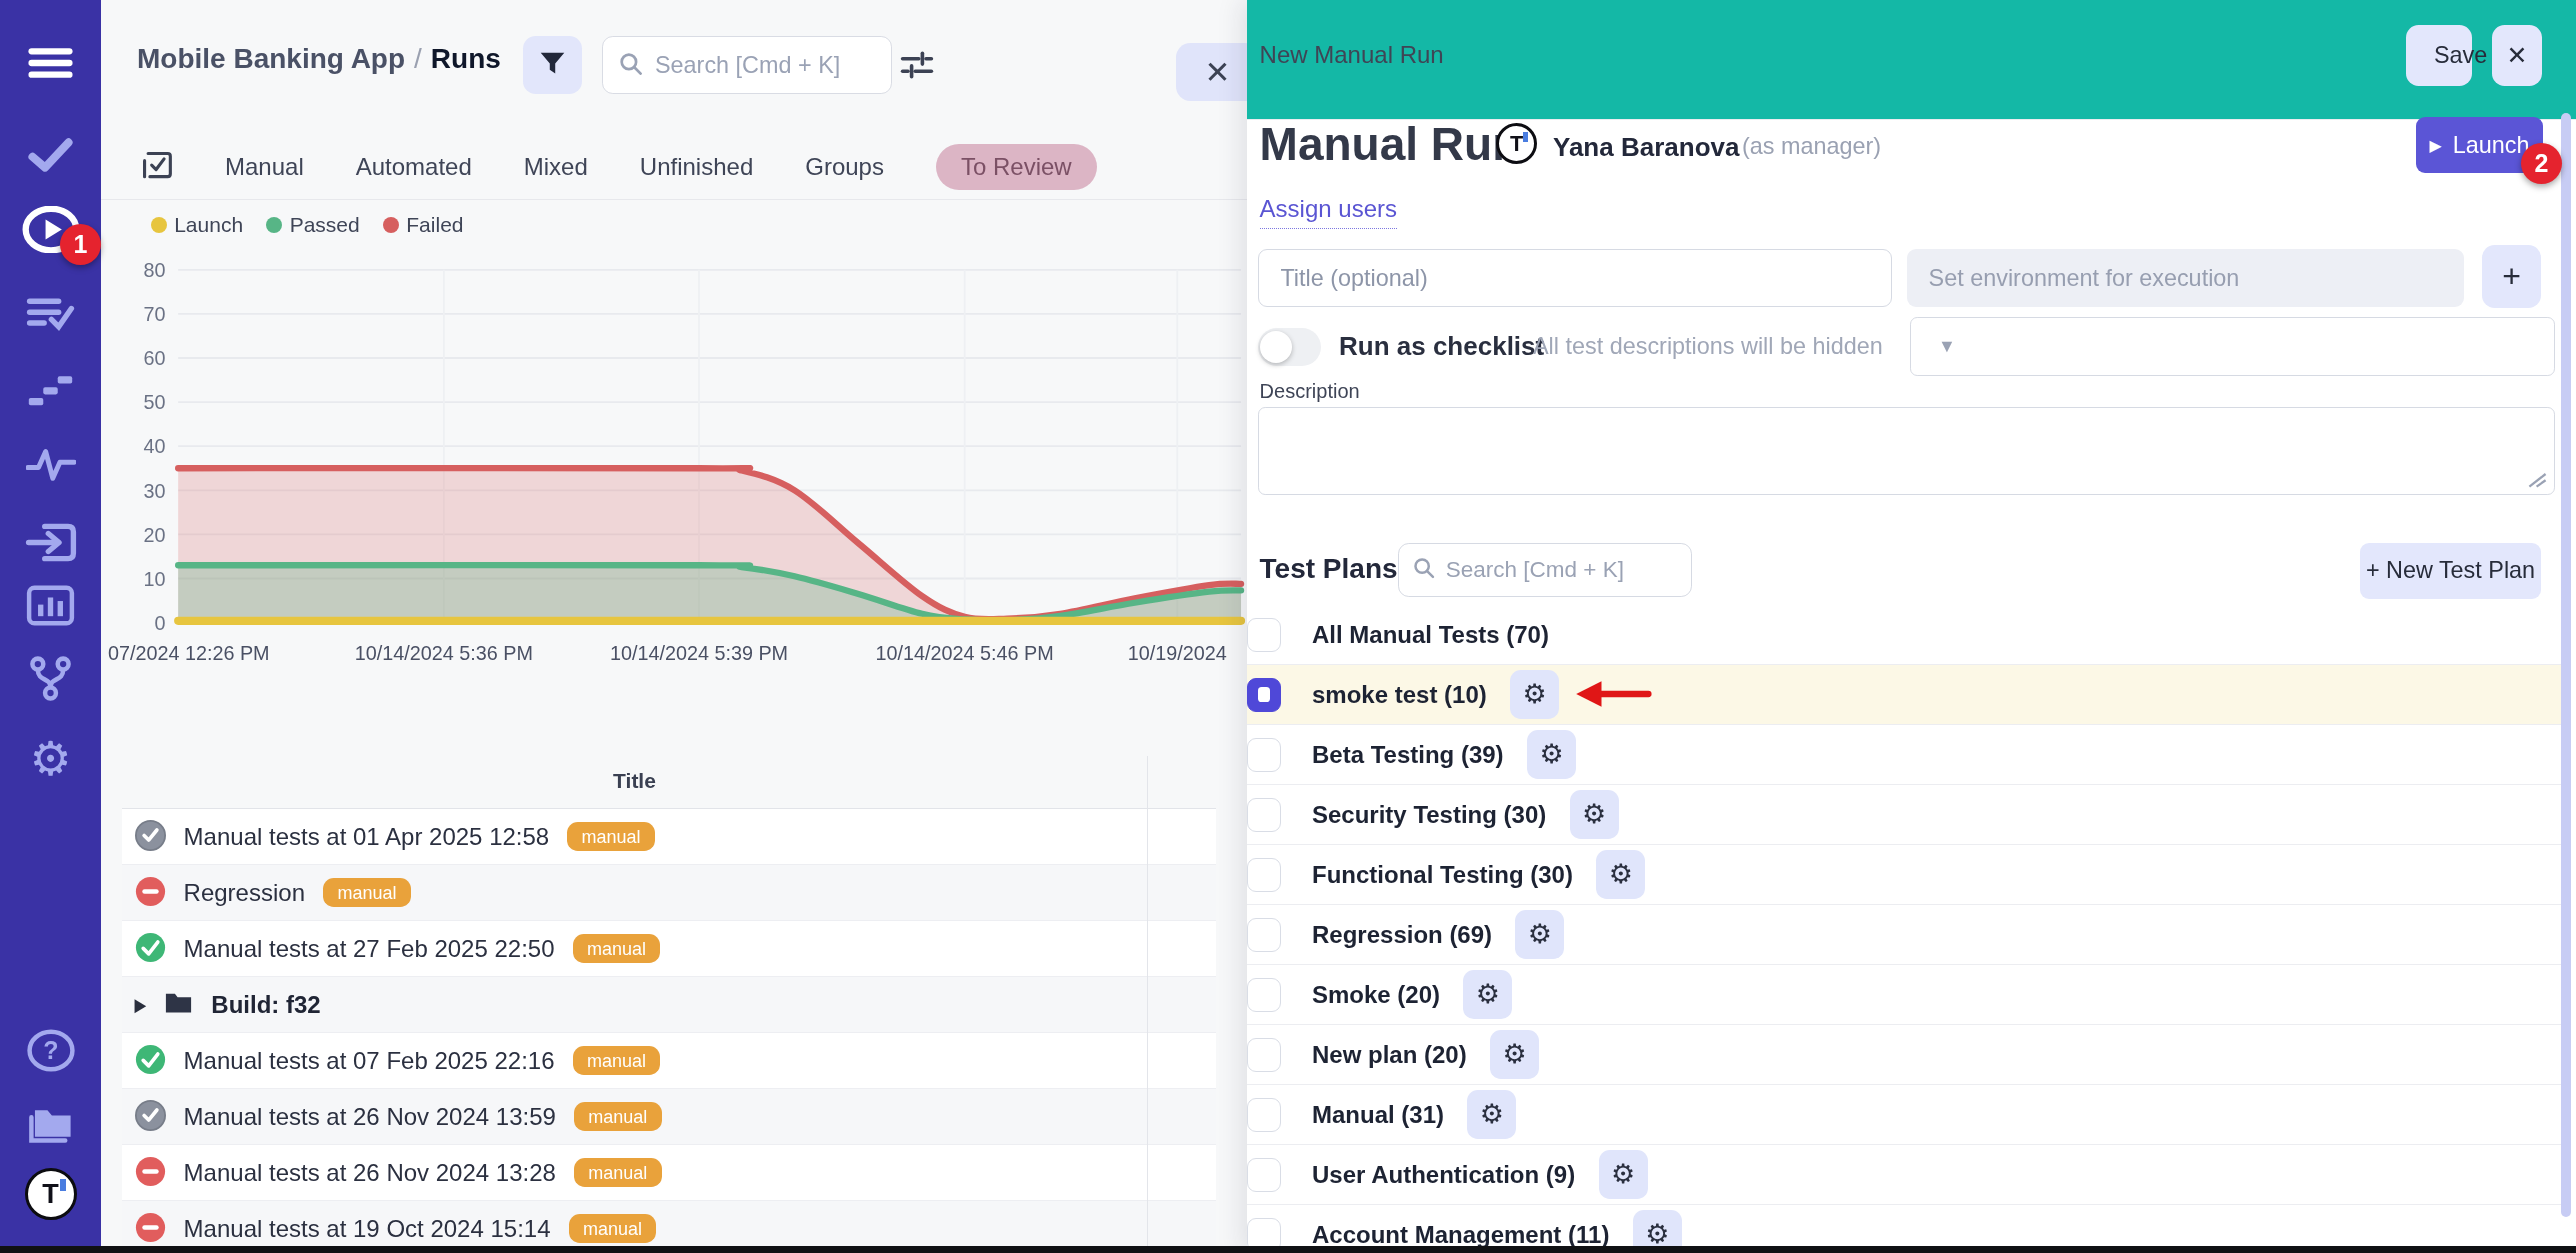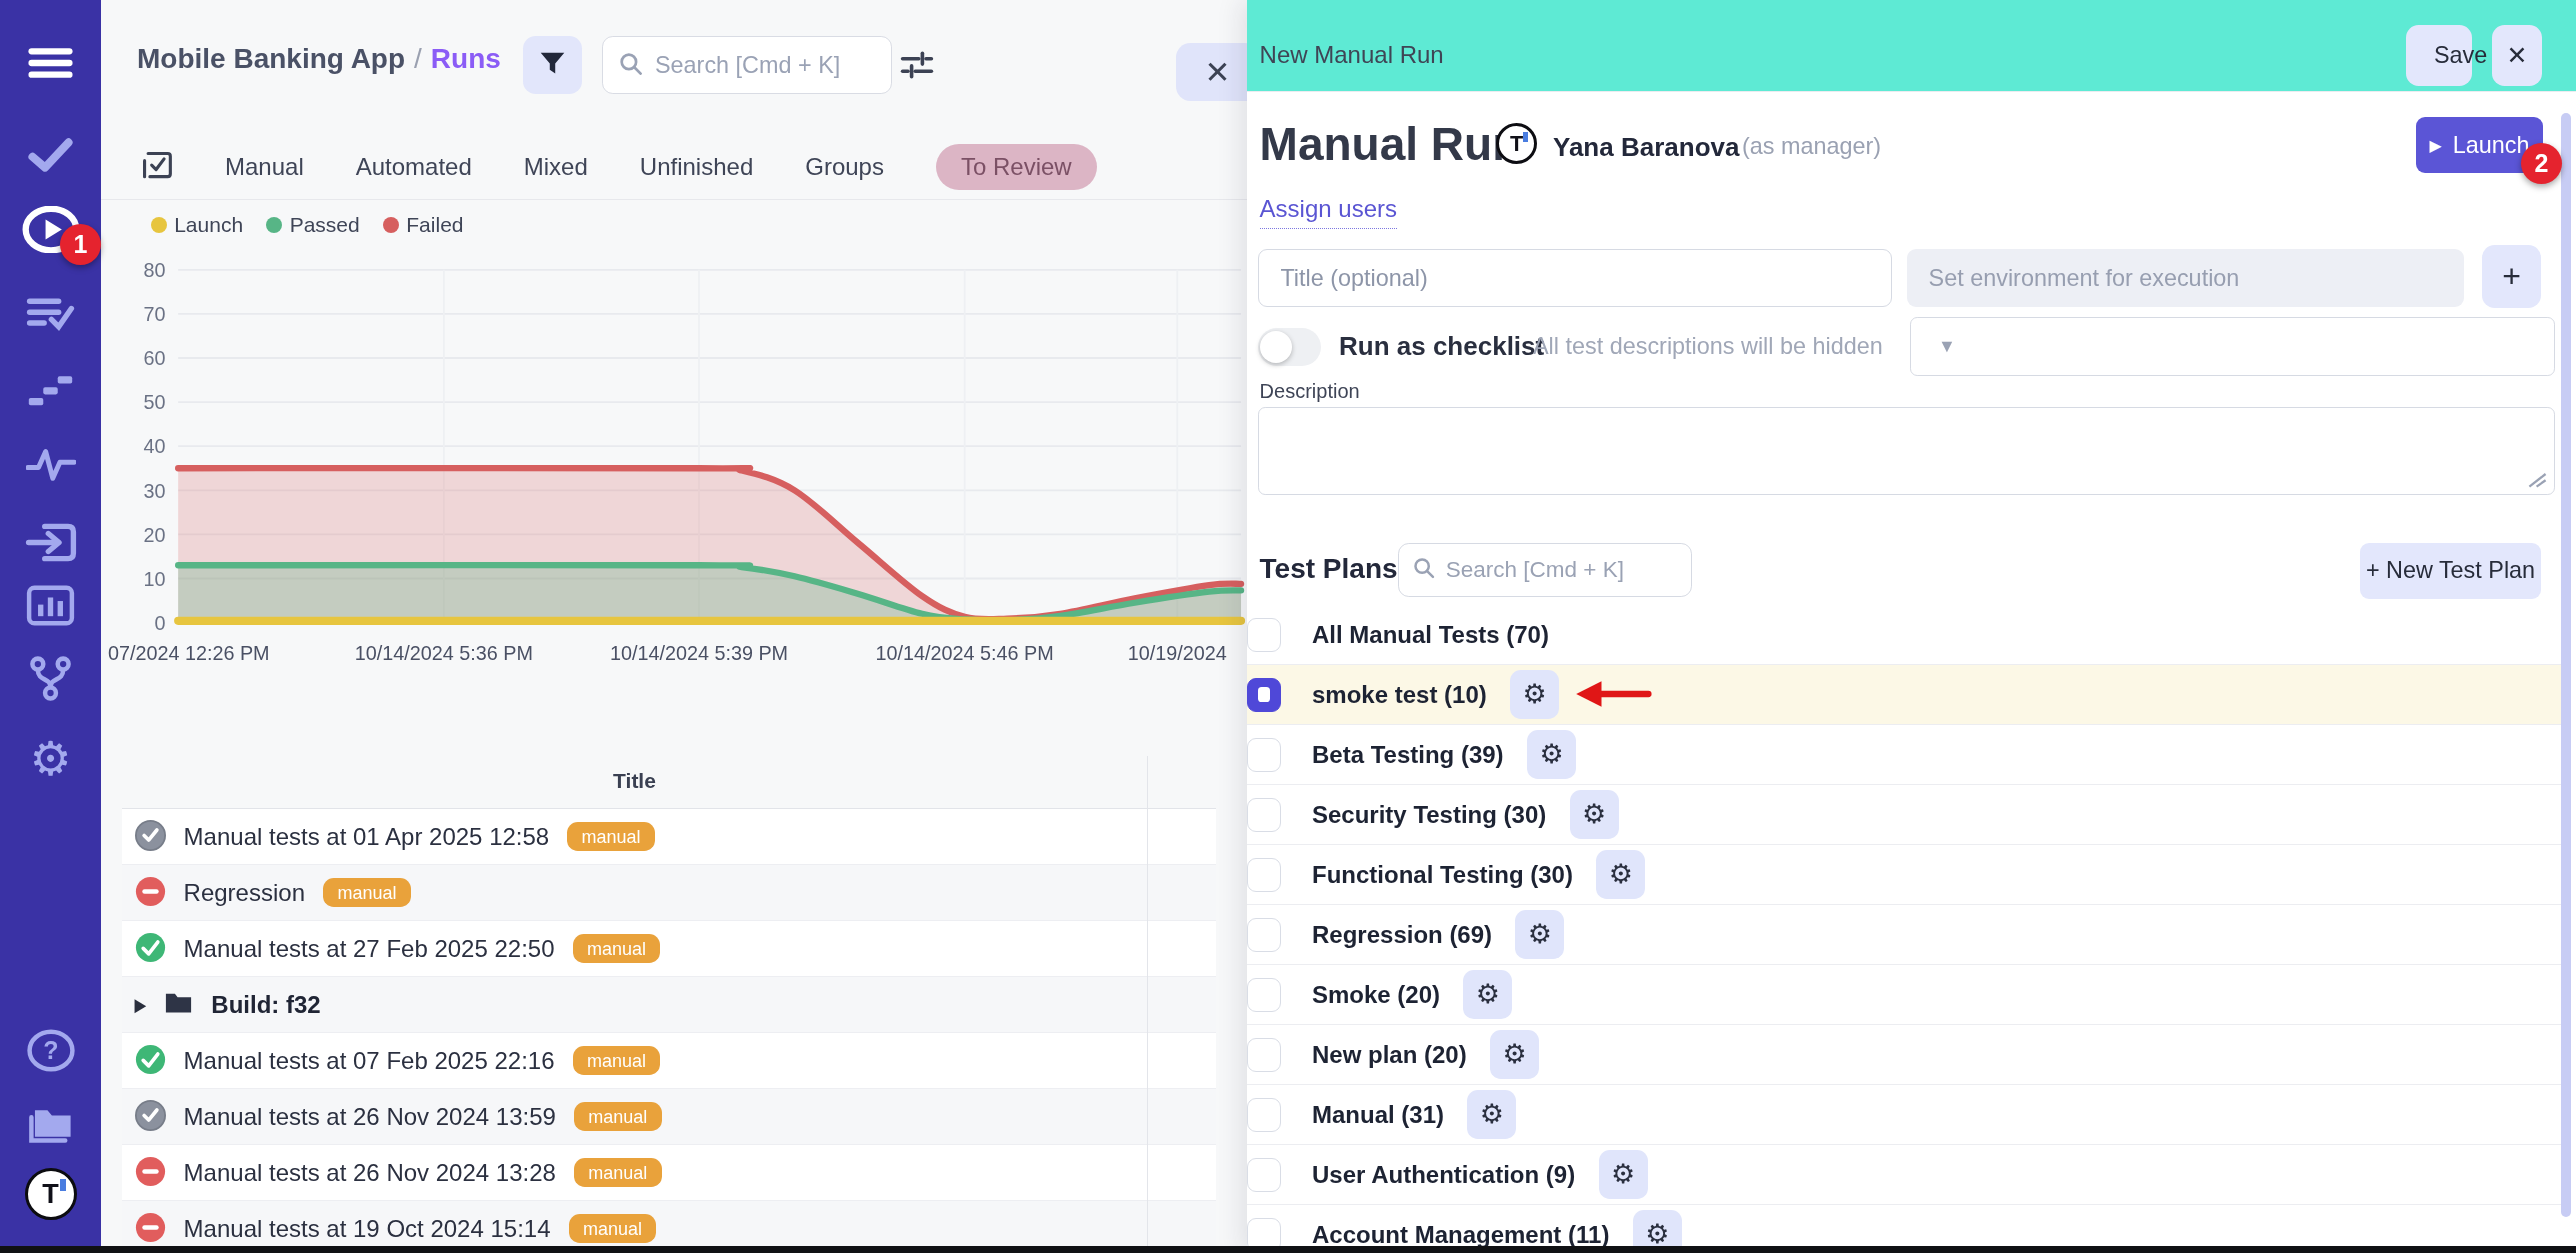--- a/index.html
+++ b/index.html
@@ -14,21 +14,21 @@
   .sb-gear-glyph { font-size:47px; color:#a3a9ee; line-height:1; }
   .sb-logo { width:52px; height:52px; border-radius:50%; background:#fff; border:3.6px solid #0c0c10;
     display:flex; align-items:center; justify-content:center; font-weight:700; font-size:27px; color:#101018; position:relative; }
   .sb-logo i { position:absolute; right:8px; top:8px; width:5.4px; height:11.7px; background:#4a7de0; }
 
   
   .left-panel { position:absolute; left:101px; top:0; width:1147px; height:1254px; background:#f7f8f9; overflow:hidden; z-index:5; }
   .lp-header { position:absolute; left:0; top:0; width:100%; height:131px; }
   .breadcrumb { position:absolute; left:36px; top:43px; font-size:28px; font-weight:700; color:#4a5166; white-space:nowrap; }
   .breadcrumb .sep { color:#9aa0b0; font-weight:400; padding:0 9px; }
-  .breadcrumb .page { color:#8b5cf6; }
+  .breadcrumb .page { color:#0f172a; }
   .filter-btn { position:absolute; left:422px; top:36px; width:59px; height:58px; border-radius:12.6px; background:#e2e6fb;
     display:flex; align-items:center; justify-content:center; cursor:pointer; }
   .search-box { position:absolute; left:501px; top:36px; width:290px; height:58px; background:#fff; border:1.8px solid #d9dce4;
     border-radius:10.8px; display:flex; align-items:center; padding:0 16px; gap:12.6px; }
   .search-box input { border:none; outline:none; background:transparent; font-size:23.4px; color:#3c4254; width:100%;
     font-family:"Liberation Sans", sans-serif; }
   .search-box input::placeholder { color:#9aa2b5; }
   .sliders-ico { position:absolute; left:798px; top:47px; cursor:pointer; }
   .lp-close { position:absolute; left:1075px; top:43px; width:83px; height:58px; border-radius:14.4px; background:#e0e4fa;
     display:flex; align-items:center; justify-content:center; font-size:31px; color:#3c4254; cursor:pointer; }
@@ -53,21 +53,21 @@
   .t-row.alt { background:#f6f7f9; }
   .t-row:not(.alt) { background:#fff; }
   .t-title { font-size:24px; color:#2b3040; white-space:nowrap; }
   .t-badge { background:#e9a23b; color:#fff; font-size:18px; border-radius:10.8px; padding:5.4px 14.4px; line-height:1; }
   .t-caret { font-size:15.3px; color:#2a2f3e; transform:scaleY(1.2); }
   .t-folder-title { font-size:24px; font-weight:700; color:#202535; }
 
   
   .right-panel { position:absolute; left:1247px; top:0; width:1329px; height:1254px; background:#fff; z-index:30;
     box-shadow:-7.2px 0 23.4px rgba(25,25,60,.10); overflow:hidden; }
-  .rp-topbar { position:absolute; left:0; top:0; width:100%; height:92px; border-bottom:1.8px solid #ebecf0; background:#5eead4; }
+  .rp-topbar { position:absolute; left:0; top:0; width:100%; height:120px; border-bottom:1.8px solid #ebecf0; background:#14b8a6; }
   .rp-title { position:absolute; left:12.6px; top:41px; font-size:24px; color:#3f4555; }
   .btn-light { background:#e3e7fc; border:none; border-radius:12.6px; font-size:23.4px; color:#272c3a; cursor:pointer;
     font-family:"Liberation Sans", sans-serif; }
   .rp-save { position:absolute; left:1159px; top:25px; width:66px; height:61px;padding-left:28px; }
   .rp-close { position:absolute; left:1245px; top:25px; width:50px; height:61px; font-size:25px; }
   .rp-h1 { position:absolute; left:12.6px; top:117px; font-size:46px; font-weight:700; color:#333949; }
   .avatar { position:absolute; left:249px; top:123px; width:41px; height:41px; border-radius:50%; border:3.6px solid #0d0d12;
     background:#fff; display:flex; align-items:center; justify-content:center; font-weight:700; font-size:21.6px; color:#101018; }
   .avatar i { position:absolute; right:6.3px; top:6.3px; width:4.5px; height:10px; background:#4a7de0; }
   .mgr-name { position:absolute; left:306px; top:132px; font-size:26px; font-weight:700; color:#23283a; white-space:nowrap; }

